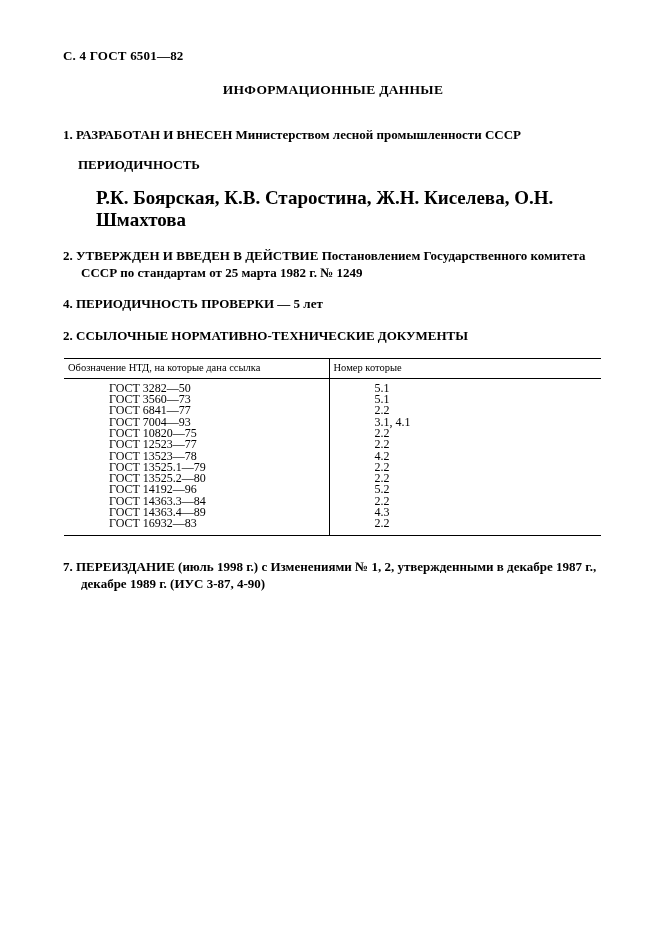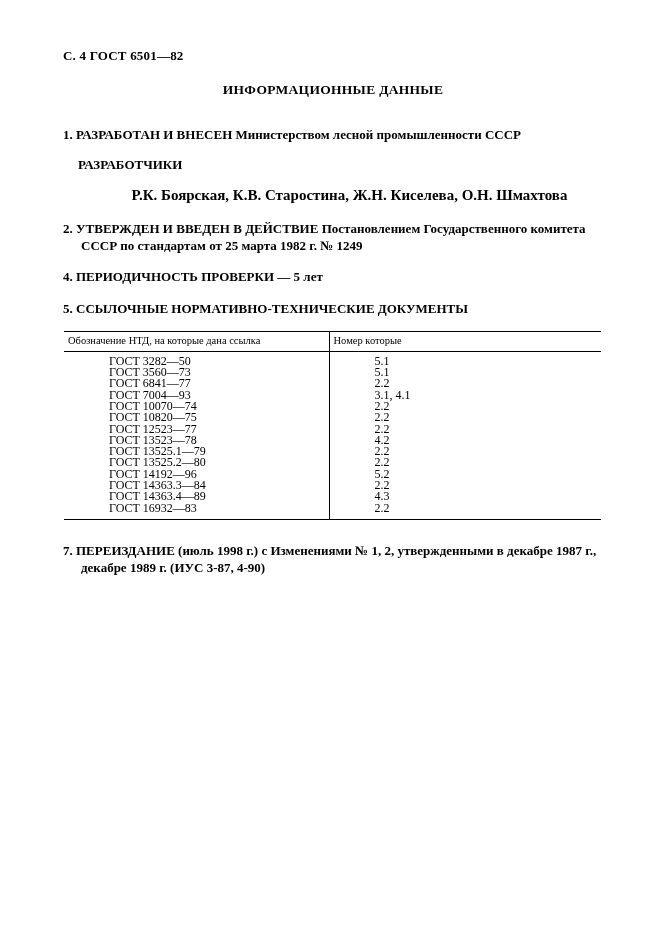--- a/index.html
+++ b/index.html
@@ -37,24 +37,23 @@
     margin-bottom: 14px;
     padding-left: 18px;
     text-indent: -18px;
   }
   .developers-label {
     font-size: 13px;
     font-weight: bold;
     margin: 0 0 14px 15px;
   }
   .developers-names {
-    font-size: 15px;
+    font-size: 19px;
     font-weight: bold;
     margin: 0 0 16px 33px;
-    text-align: center;
   }
   .refs-table {
     width: 537px;
     margin: 14px 0 22px 1px;
     border-collapse: collapse;
     border-top: 1px solid #000;
     border-bottom: 1px solid #000;
   }
   .refs-table th {
     font-size: 10.5px;
@@ -82,30 +81,30 @@
 <body>
 
 <div class="page">
 
   <div class="page-header">С. 4 ГОСТ 6501—82</div>
 
   <div class="doc-title">ИНФОРМАЦИОННЫЕ ДАННЫЕ</div>
 
   <div class="info-item">1. РАЗРАБОТАН И ВНЕСЕН Министерством лесной промышленности СССР</div>
 
-  <div class="developers-label">РАЗРАБОТЧИКИ</div>
+  <div class="developers-label">ПЕРИОДИЧНОСТЬ</div>
 
   <div class="developers-names">Р.К. Боярская, К.В. Старостина, Ж.Н. Киселева, О.Н. Шмахтова</div>
 
   <div class="info-item">2. УТВЕРЖДЕН И ВВЕДЕН В ДЕЙСТВИЕ Постановлением Государственного комитета СССР по стандартам от 25 марта 1982 г. № 1249</div>
 
 
   <div class="info-item">4. ПЕРИОДИЧНОСТЬ ПРОВЕРКИ — 5 лет</div>
 
-  <div class="info-item">5. ССЫЛОЧНЫЕ НОРМАТИВНО-ТЕХНИЧЕСКИЕ ДОКУМЕНТЫ</div>
+  <div class="info-item">2. ССЫЛОЧНЫЕ НОРМАТИВНО-ТЕХНИЧЕСКИЕ ДОКУМЕНТЫ</div>
 
   <table class="refs-table">
     <thead>
       <tr>
         <th>Обозначение НТД, на которые дана ссылка</th>
         <th>Номер которые</th>
       </tr>
     </thead>
     <tbody>
         <tr>
@@ -116,24 +115,20 @@
           <td>ГОСТ  3560—73</td>
           <td>5.1</td>
         </tr>
         <tr>
           <td>ГОСТ  6841—77</td>
           <td>2.2</td>
         </tr>
         <tr>
           <td>ГОСТ  7004—93</td>
           <td>3.1, 4.1</td>
-        </tr>
-        <tr>
-          <td>ГОСТ  10070—74</td>
-          <td>2.2</td>
         </tr>
         <tr>
           <td>ГОСТ  10820—75</td>
           <td>2.2</td>
         </tr>
         <tr>
           <td>ГОСТ  12523—77</td>
           <td>2.2</td>
         </tr>
         <tr>

